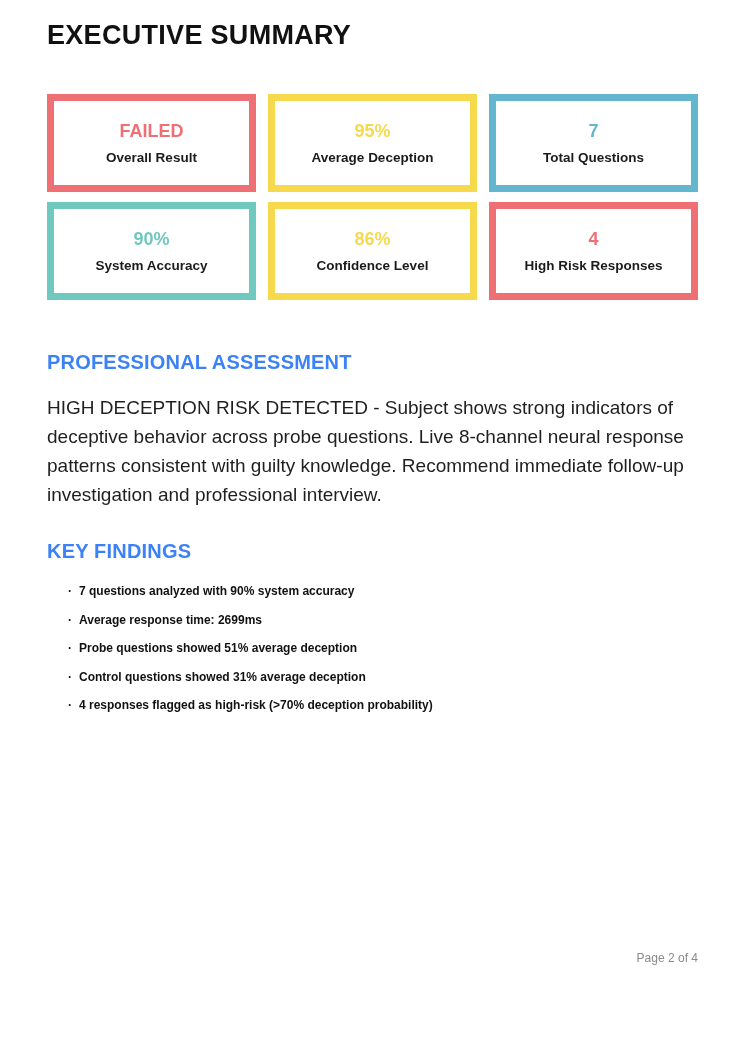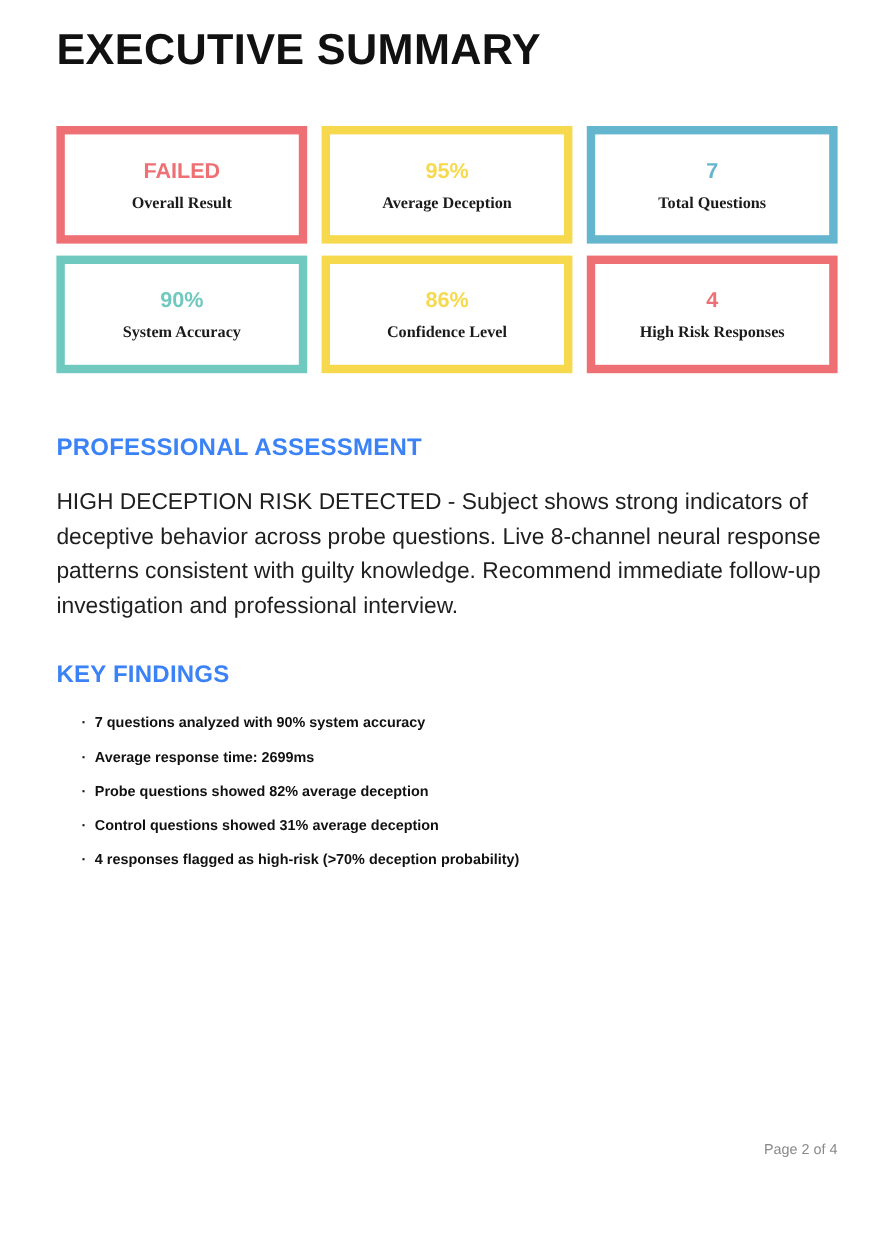--- a/index.html
+++ b/index.html
@@ -12,21 +12,21 @@
     position: relative;
     width: 743px;
     height: 1044px;
     background: #ffffff;
     overflow: hidden;
   }
   .content {
     padding: 20px 45px 0 47px;
   }
   .page-title {
-    font-size: 36px;
+    font-size: 27px;
     font-weight: 700;
     letter-spacing: 0.3px;
     color: #111111;
   }
   .cards-grid {
     margin-top: 43px;
     display: grid;
     grid-template-columns: repeat(3, 1fr);
     column-gap: 12px;
     row-gap: 10px;
@@ -46,21 +46,20 @@
     font-size: 18px;
     font-weight: 700;
     color: var(--accent, #333333);
     line-height: 1;
   }
   .stat-card .label {
     font-size: 13.5px;
     font-weight: 700;
     color: #1b1b1b;
     line-height: 1;
-    font-family: Liberation Serif, serif;
   }
   .section-heading {
     font-size: 20px;
     font-weight: 700;
     color: #3b82f6;
     letter-spacing: 0.2px;
   }
   .assessment-heading { margin-top: 51px; }
   .assessment-body {
     margin-top: 19px;
@@ -136,21 +135,21 @@
 
     <h2 class="section-heading findings-heading">KEY FINDINGS</h2>
     <ul class="findings-list">
       <li>
         <span class="bullet">·</span><span>7 questions analyzed with 90% system accuracy</span>
       </li>
       <li>
         <span class="bullet">·</span><span>Average response time: 2699ms</span>
       </li>
       <li>
-        <span class="bullet">·</span><span>Probe questions showed 82% average deception</span>
+        <span class="bullet">·</span><span>Probe questions showed 51% average deception</span>
       </li>
       <li>
         <span class="bullet">·</span><span>Control questions showed 31% average deception</span>
       </li>
       <li>
         <span class="bullet">·</span><span>4 responses flagged as high-risk (&gt;70% deception probability)</span>
       </li>
     </ul>
 
   </div>

